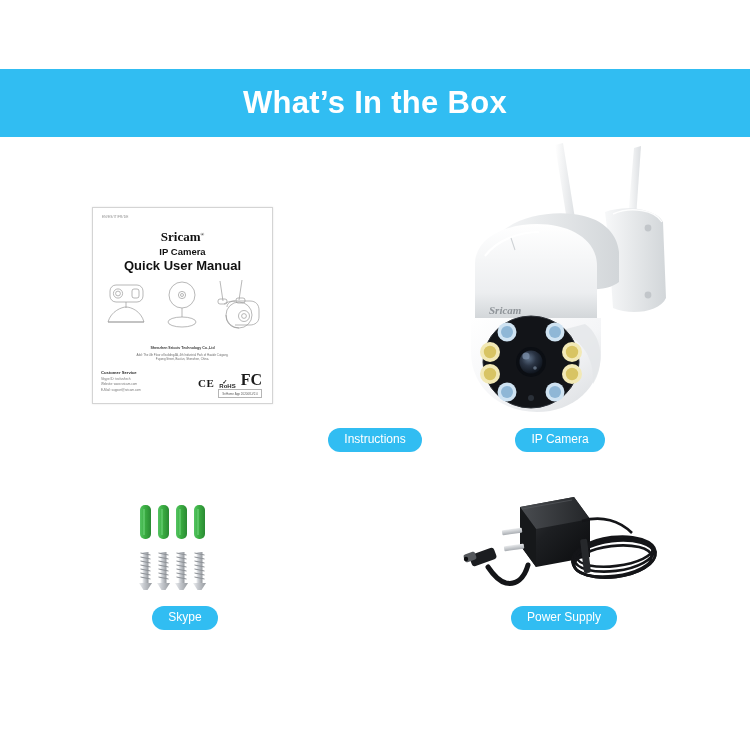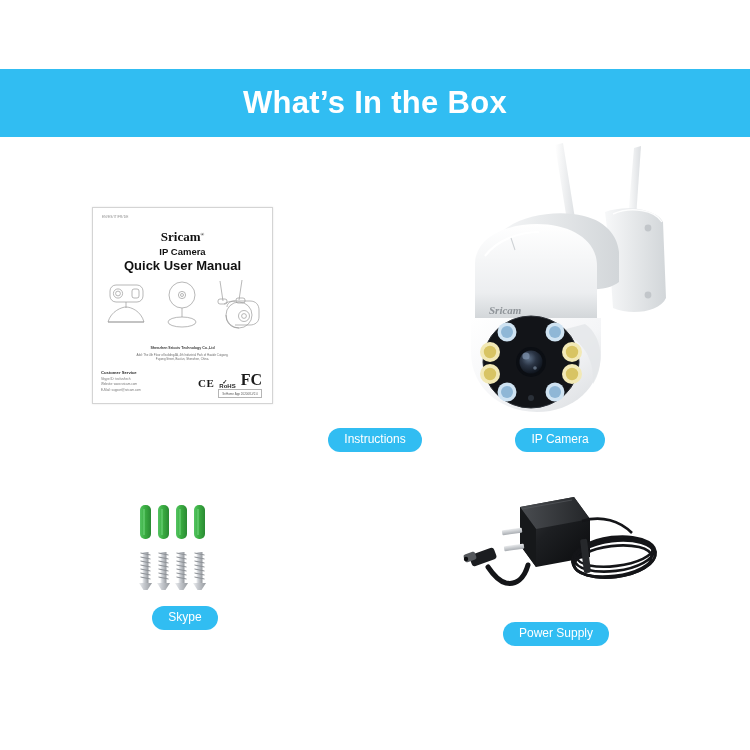--- a/index.html
+++ b/index.html
@@ -87,21 +87,21 @@
   .cert-fc{font-family:"Liberation Serif",serif;font-size:16px;font-weight:bold;color:#1a1a1a;}
   .appver{
     position:absolute;right:5px;top:176px;
     border:.5px solid #b5b5b5;
     font-size:3px;color:#5f5f5f;
     padding:1.5px 3px;white-space:nowrap;
   }
   .lbl-ins{position:absolute;left:0;right:0;top:428px;}
   .lbl-cam{position:absolute;left:380px;width:360px;top:428px;}
   .lbl-screw{position:absolute;left:0;width:370px;top:606px;}
-  .lbl-ps{position:absolute;left:376px;width:360px;top:606px;margin-top:16px;}
+  .lbl-ps{position:absolute;left:384px;width:360px;top:606px;}
 </style>
 </head>
 <body>
 
 <div class="banner">
   <div class="banner-title">What’s In the Box</div>
 </div>
 
 <div class="manual">
   <div class="manual-inner">

